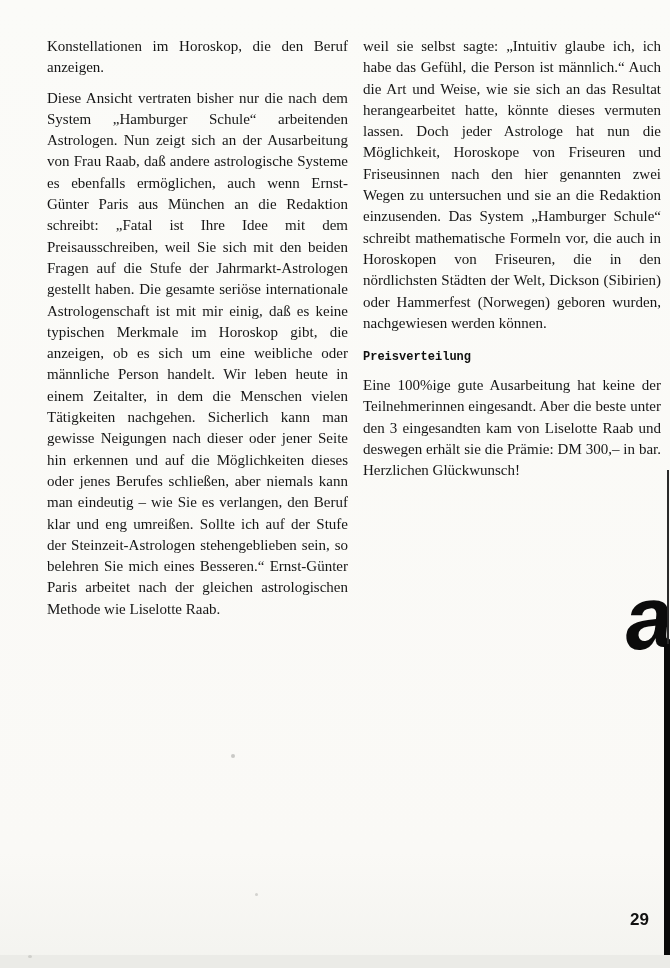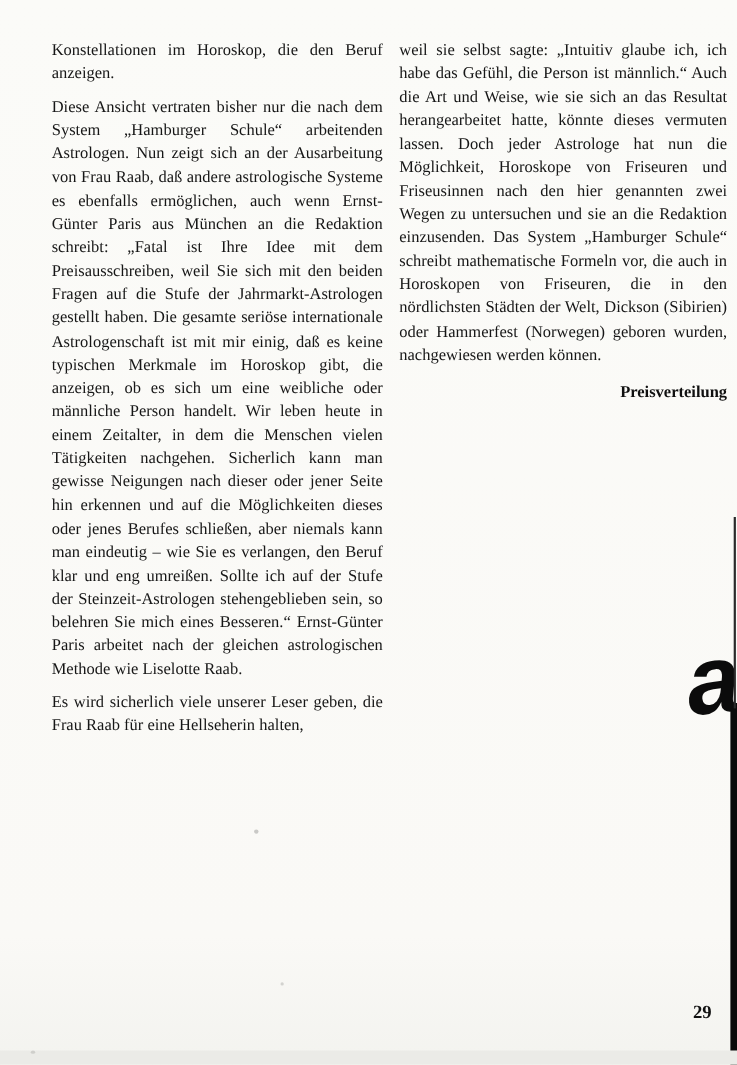--- a/index.html
+++ b/index.html
@@ -34,45 +34,45 @@
   }
   .col-left {
     left: 47px;
     width: 301px;
   }
   .col-right {
     left: 363px;
     width: 298px;
   }
   .section-heading {
-    font-family: Liberation Serif, serif;
+    font-family: Liberation Mono, monospace;
     font-weight: bold;
-    font-size: 15px;
+    font-size: 12px;
     line-height: 20px;
     color: #101010;
-    text-align: right;
+    text-align: left;
     margin: 13px 0 8px 0;
   }
   .logo-a {
     position: absolute;
     left: 624px;
     top: 574px;
     font-family: "Liberation Sans", sans-serif;
     font-weight: bold;
     font-style: italic;
     font-size: 88px;
     line-height: 1;
     color: #0b0b0b;
     transform: rotate(-6deg);
   }
   .page-number {
     position: absolute;
     left: 630px;
     top: 910px;
-    font-family: Liberation Serif, serif;
+    font-family: Liberation Sans, sans-serif;
     font-weight: bold;
     font-size: 17px;
     color: #111;
   }
   .edge-line {
     position: absolute;
     left: 667px;
     top: 470px;
     width: 2px;
     height: 178px;
@@ -104,26 +104,26 @@
   .speck-3 { left: 28px;  top: 955px; width: 4px; height: 3px; opacity: 0.30; }
 </style>
 </head>
 <body>
 
 <div class="scan-page">
 
   <div class="col col-left">
     <p>Konstellationen im Horoskop, die den Beruf anzeigen.</p>
     <p>Diese Ansicht vertraten bisher nur die nach dem System „Hamburger Schule“ arbeitenden Astrologen. Nun zeigt sich an der Ausarbeitung von Frau Raab, daß andere astrologische Systeme es ebenfalls ermöglichen, auch wenn Ernst-Günter Paris aus München an die Redaktion schreibt: „Fatal ist Ihre Idee mit dem Preisausschreiben, weil Sie sich mit den beiden Fragen auf die Stufe der Jahrmarkt-Astrologen gestellt haben. Die gesamte seriöse internationale Astrologenschaft ist mit mir einig, daß es keine typischen Merkmale im Horoskop gibt, die anzeigen, ob es sich um eine weibliche oder männliche Person handelt. Wir leben heute in einem Zeitalter, in dem die Menschen vielen Tätigkeiten nachgehen. Sicherlich kann man gewisse Neigungen nach dieser oder jener Seite hin erkennen und auf die Möglichkeiten dieses oder jenes Berufes schließen, aber niemals kann man eindeutig – wie Sie es verlangen, den Beruf klar und eng umreißen. Sollte ich auf der Stufe der Steinzeit-Astrologen stehengeblieben sein, so belehren Sie mich eines Besseren.“ Ernst-Günter Paris arbeitet nach der gleichen astrologischen Methode wie Liselotte Raab.</p>
-    <p>Es wird sicherlich viele unserer Leser geben, die Frau Raab für eine Hellseherin halten,</p>
   </div>
 
   <div class="col col-right">
     <p>weil sie selbst sagte: „Intuitiv glaube ich, ich habe das Gefühl, die Person ist männlich.“ Auch die Art und Weise, wie sie sich an das Resultat herangearbeitet hatte, könnte dieses vermuten lassen. Doch jeder Astrologe hat nun die Möglichkeit, Horoskope von Friseuren und Friseusinnen nach den hier genannten zwei Wegen zu untersuchen und sie an die Redaktion einzusenden. Das System „Hamburger Schule“ schreibt mathematische Formeln vor, die auch in Horoskopen von Friseuren, die in den nördlichsten Städten der Welt, Dickson (Sibirien) oder Hammerfest (Norwegen) geboren wurden, nachgewiesen werden können.</p>
     <h2 class="section-heading">Preisverteilung</h2>
+    <p>Eine 100%ige gute Ausarbeitung hat keine der Teilnehmerinnen eingesandt. Aber die beste unter den 3 eingesandten kam von Liselotte Raab und deswegen erhält sie die Prämie: DM 300,– in bar. Herzlichen Glückwunsch!</p>
   </div>
 
   <div class="logo-a">a</div>
 
   <div class="page-number">29</div>
 
   <div class="edge-line"></div>
   <div class="edge-bar"></div>
   <div class="bottom-band"></div>
 

